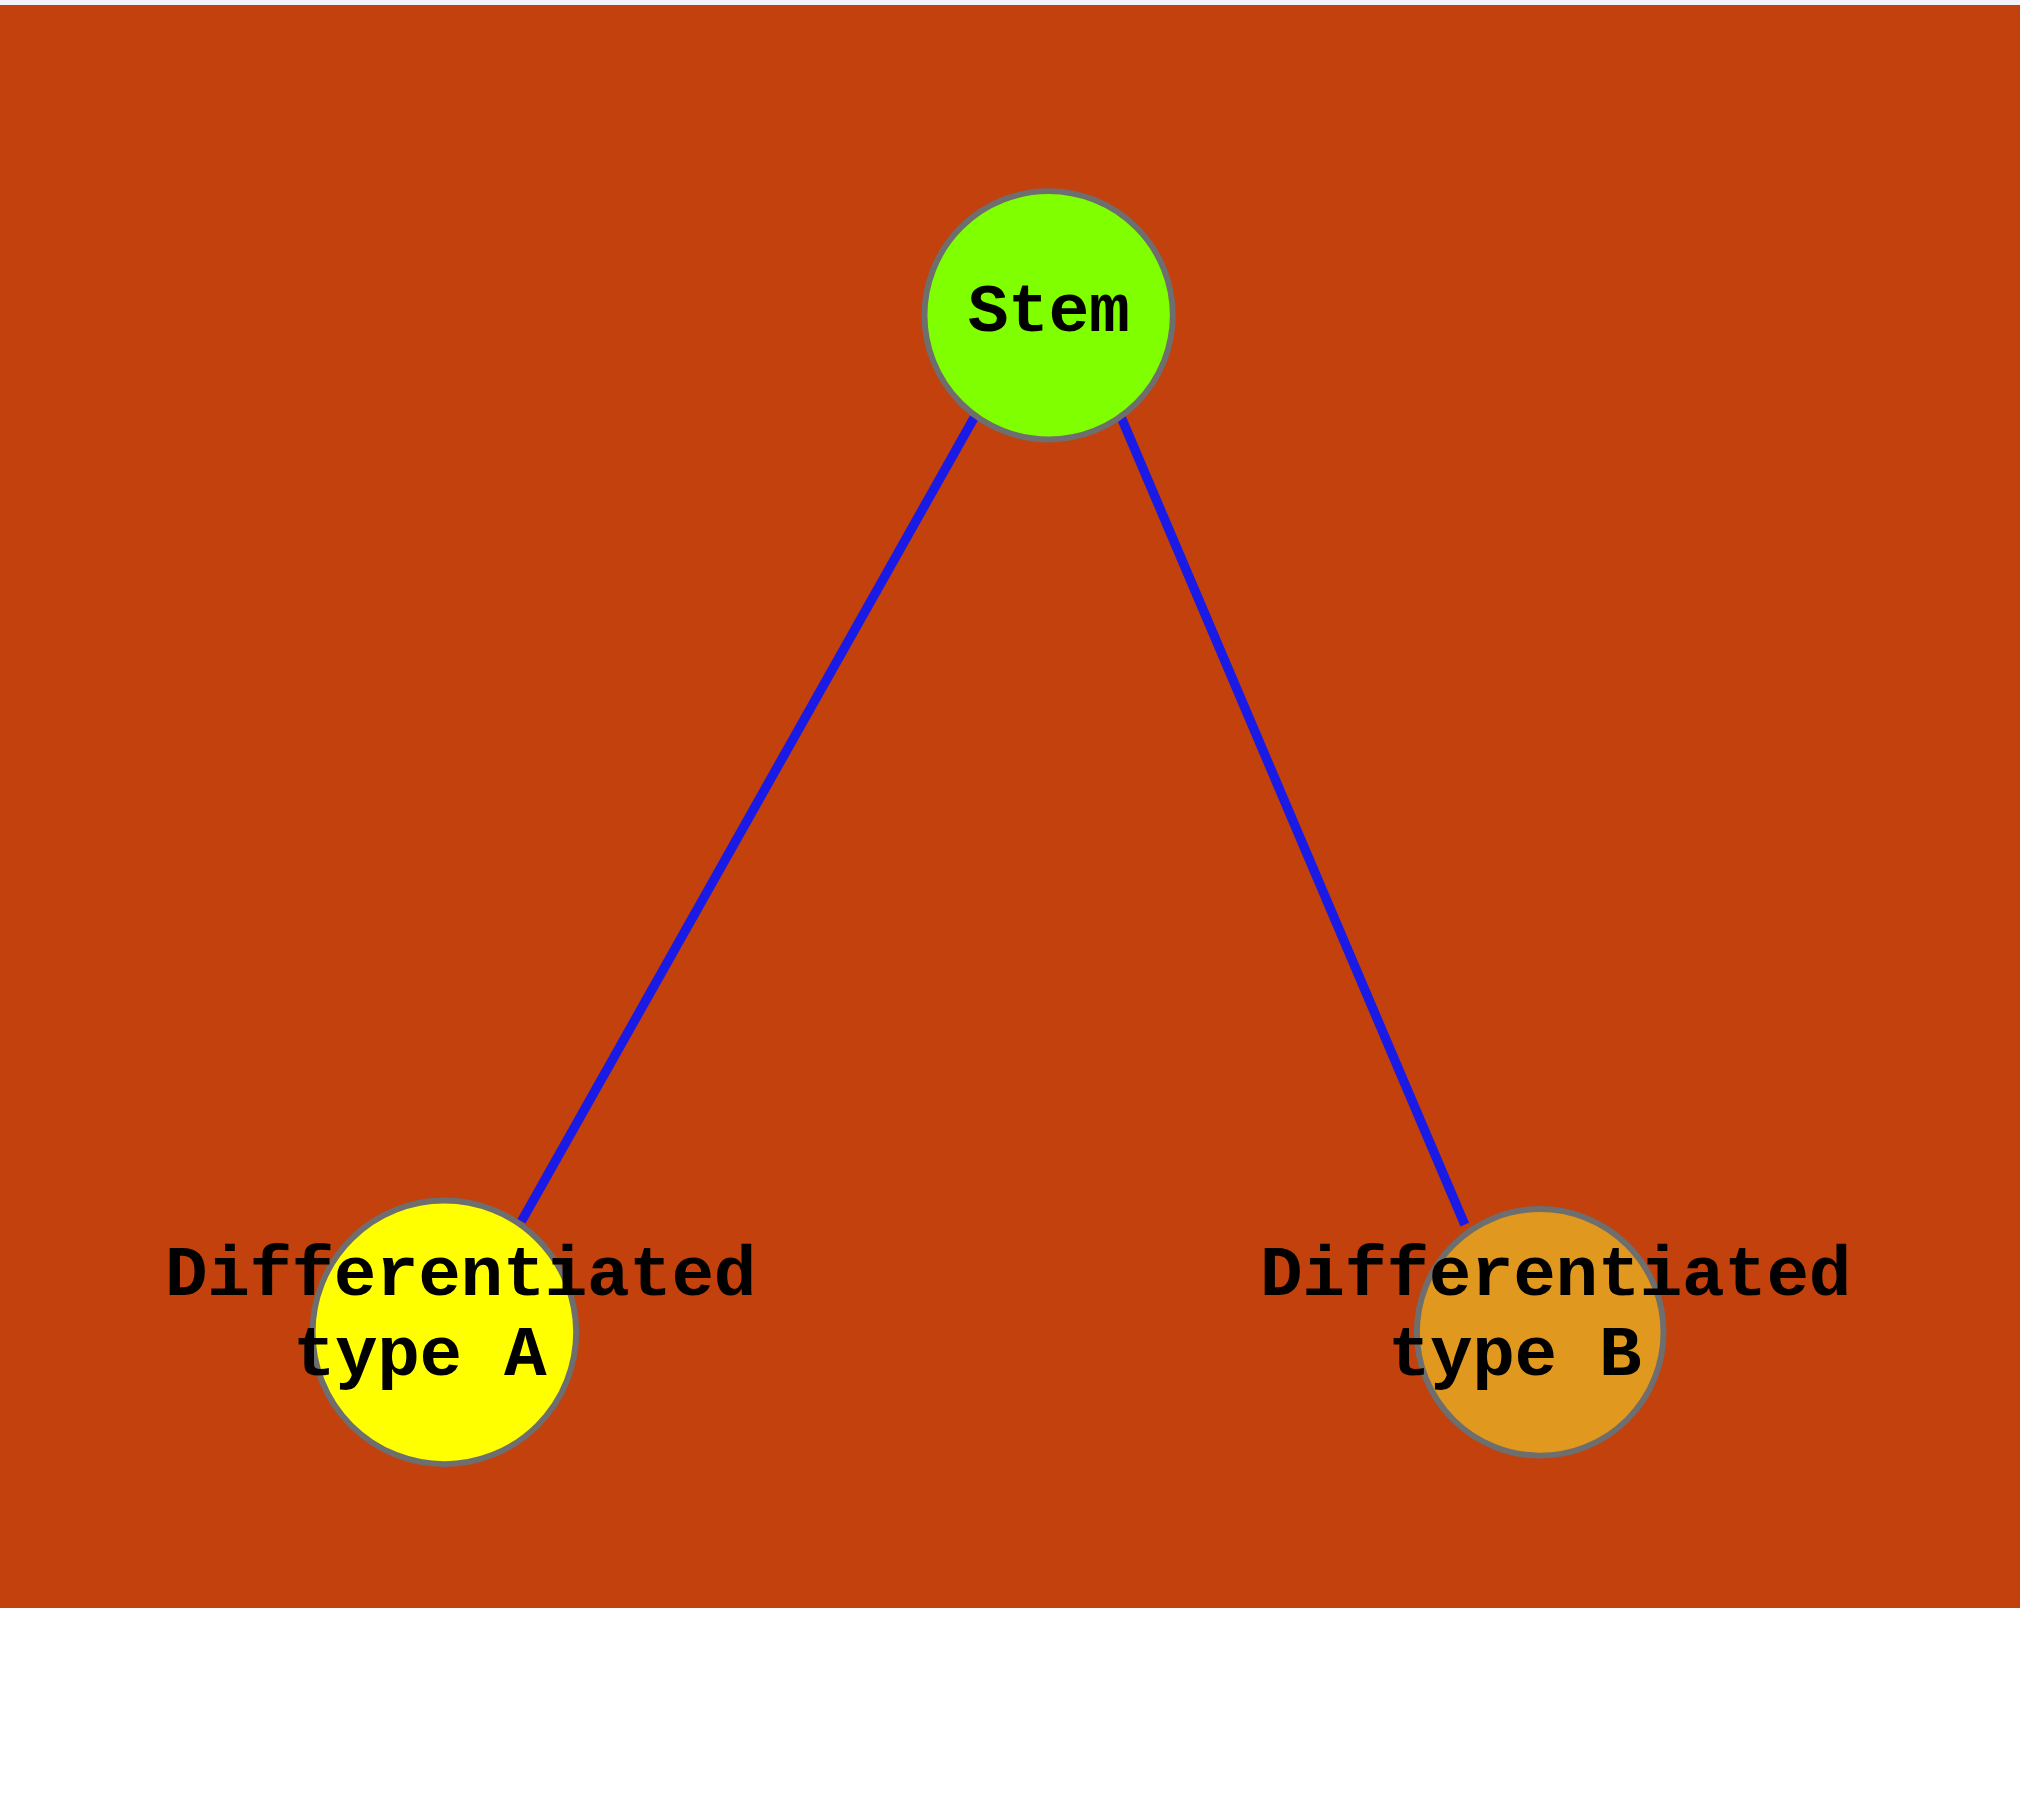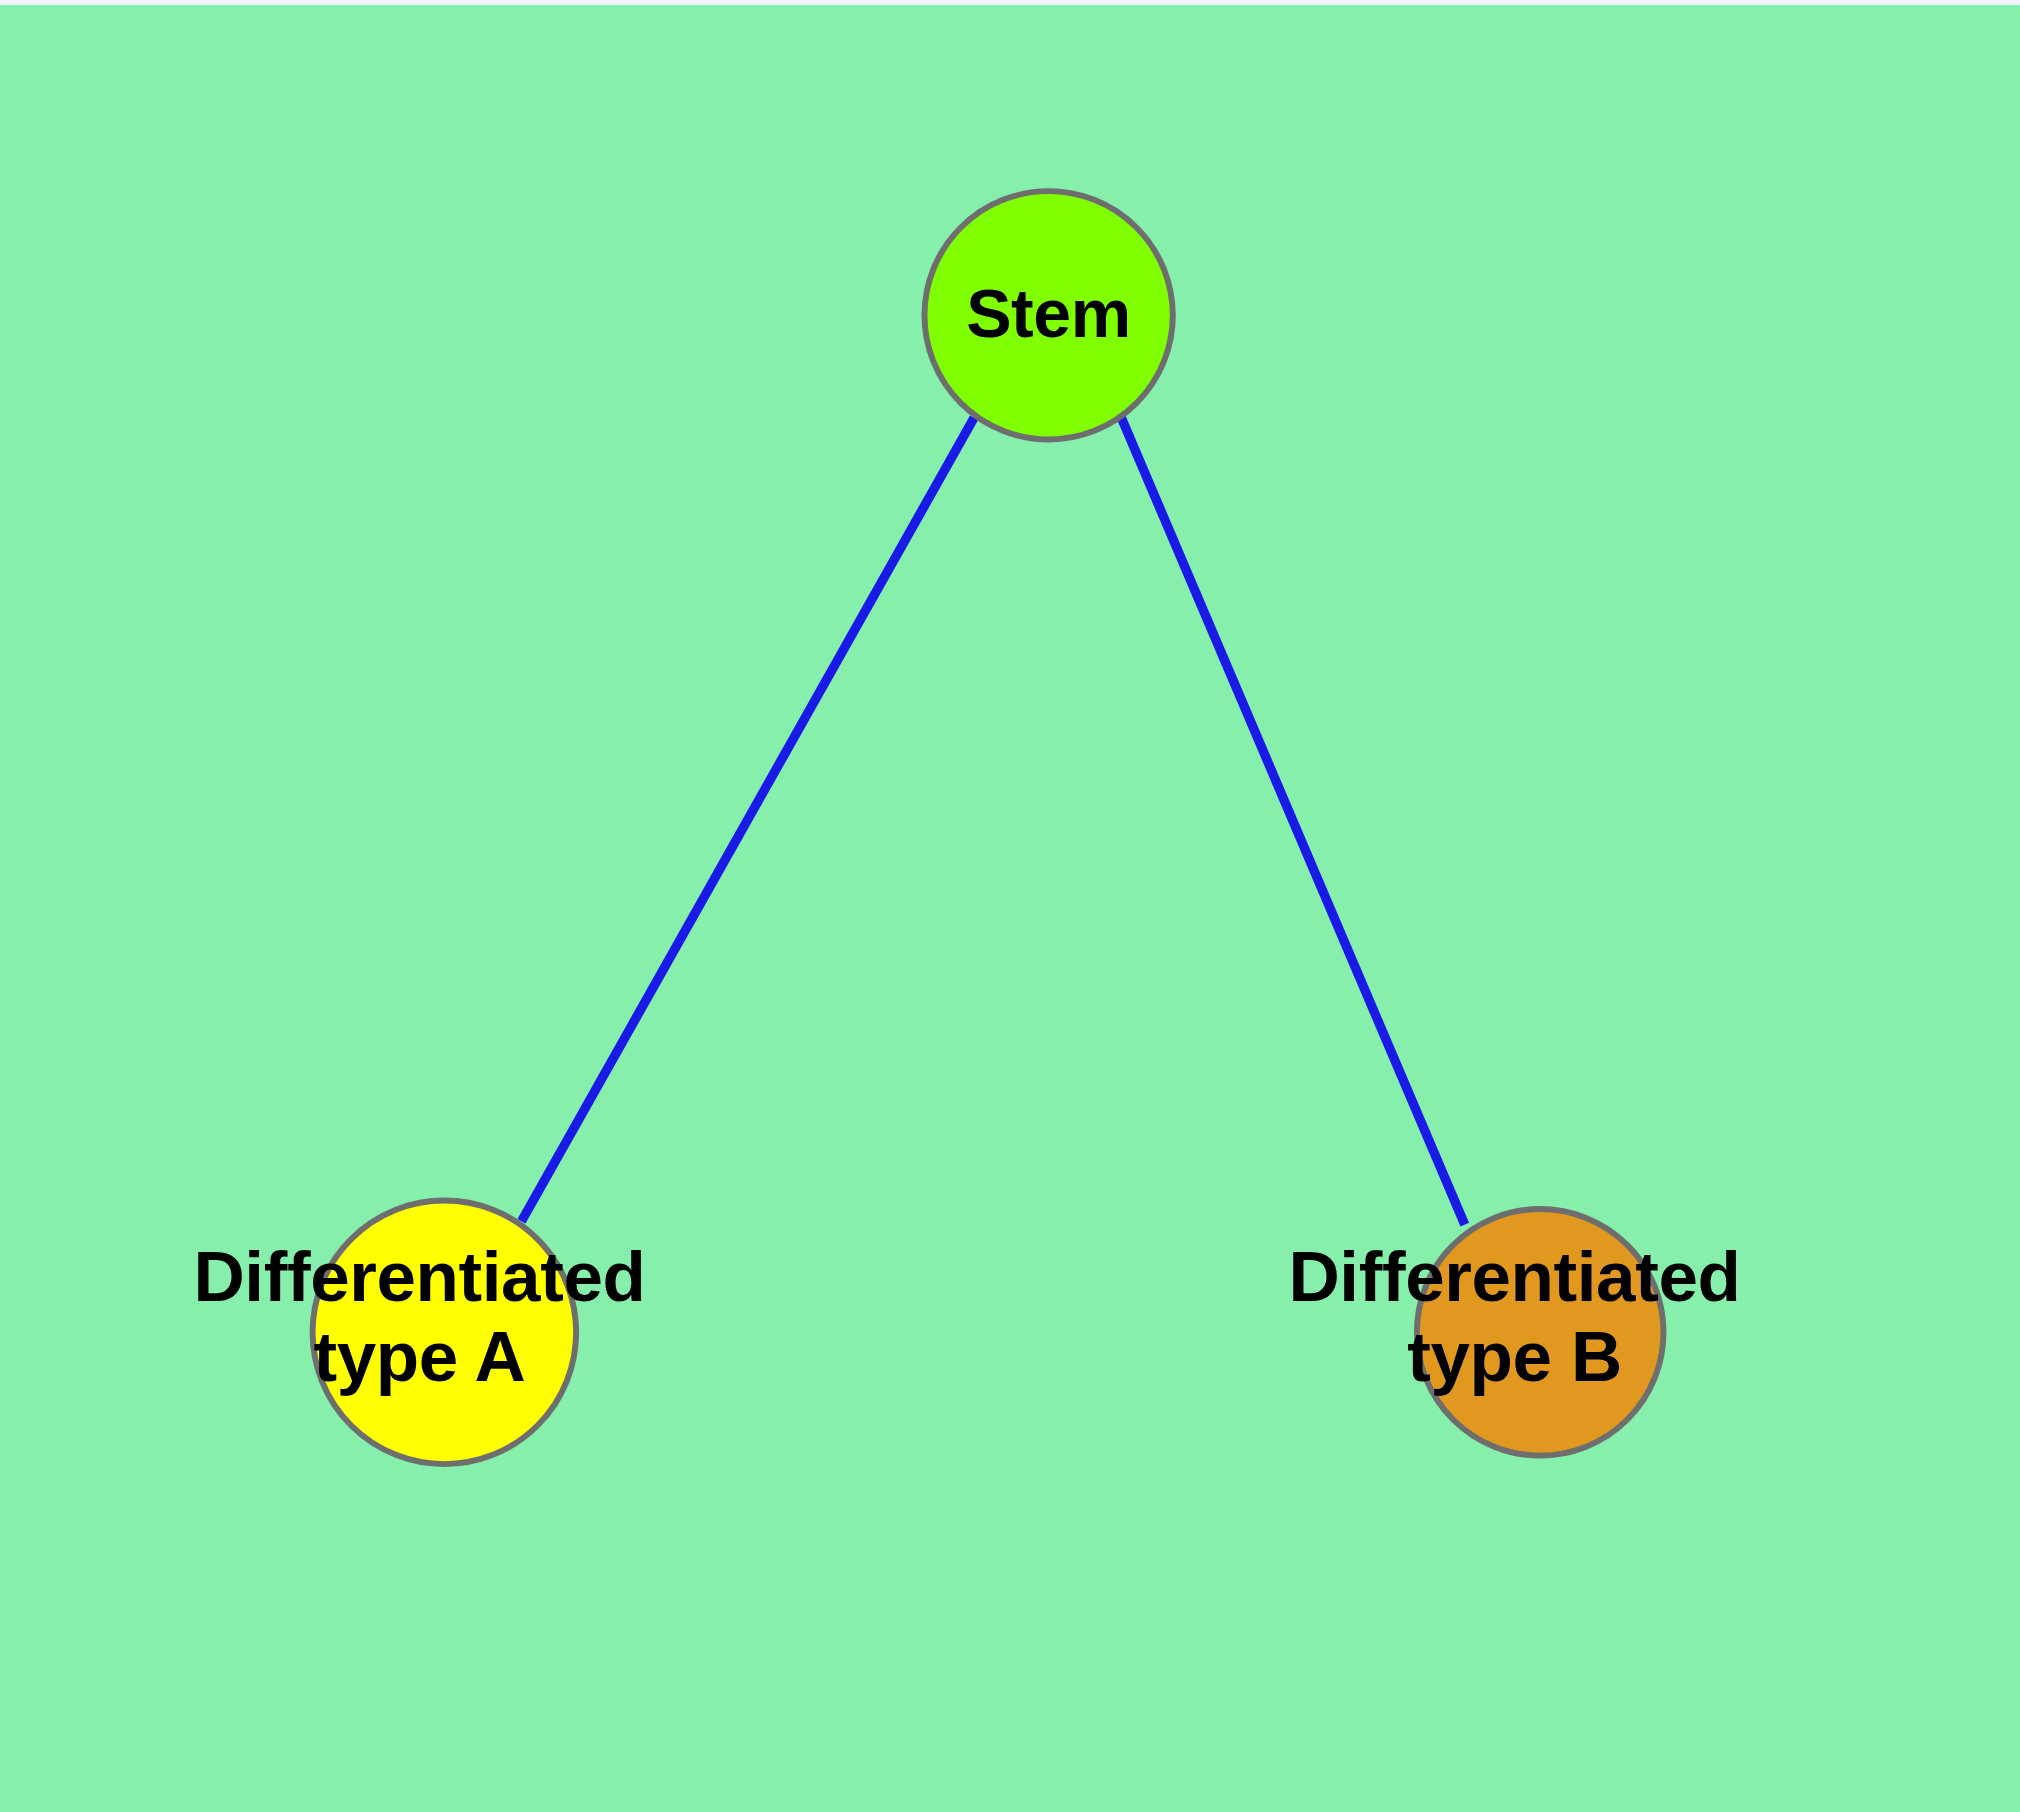--- a/index.html
+++ b/index.html
@@ -55,21 +55,21 @@
   #label-diffB {
     font-size: 71px;
     left: 1260px;
     top: 1237px;
     width: 509px;
   }
 </style>
 </head>
 <body>
 
-<div id="canvas" style="width: 2021px; height: 1812px; background: #86efac;">
+<div id="canvas" style="width: 2021px; height: 1608px; background: #c2410c; font-family: Liberation Mono, monospace;">
 
   <div id="top-strip"></div>
 
   <svg id="graph-svg" viewBox="0 0 2384 2138">
 
     <g>
       <line x1="1149" y1="493" x2="615" y2="1441" stroke="#1a1ae6" stroke-width="11" stroke-linecap="butt"></line>
       <line x1="1322" y1="491" x2="1728" y2="1445" stroke="#1a1ae6" stroke-width="11" stroke-linecap="butt"></line>
     </g>
 

